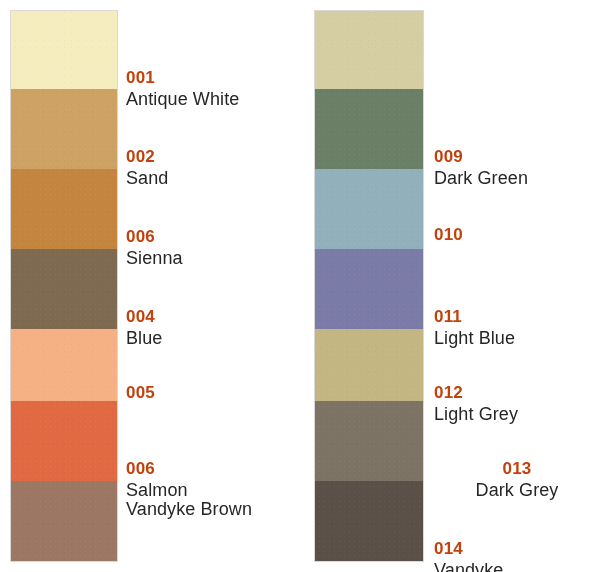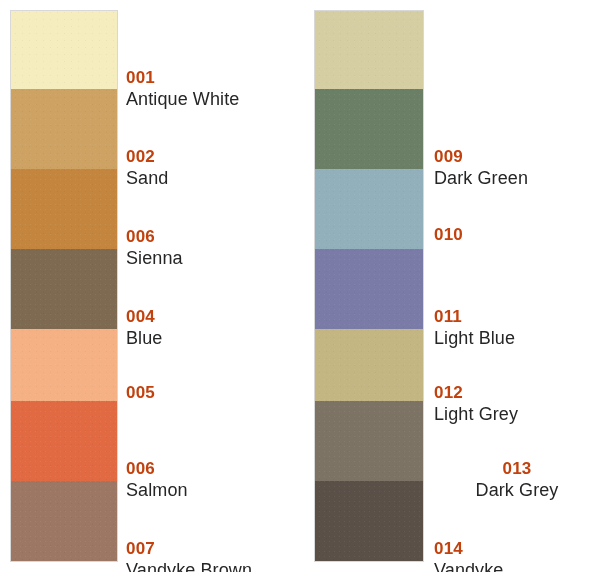--- a/index.html
+++ b/index.html
@@ -131,21 +131,20 @@
         <div class="name">Blue</div>
       </div>
       <div class="label-row" style="top: 342px;">
         <div class="code">005</div>
       </div>
       <div class="label-row" style="top: 418px;">
         <div class="code">006</div>
         <div class="name">Salmon</div>
       </div>
       <div class="label-row" style="top: 498px;">
-        <div class="code">007</div>
         <div class="name">Vandyke Brown</div>
       </div>
     </div>
   </div>
 
   <div class="column right">
     <div class="swatch-strip">
       <div class="swatch" style="background: rgb(214, 206, 163); height: 78px;"></div>
       <div class="swatch" style="background: rgb(107, 127, 102); height: 80px;"></div>
       <div class="swatch" style="background: rgb(146, 176, 188); height: 80px;"></div>

